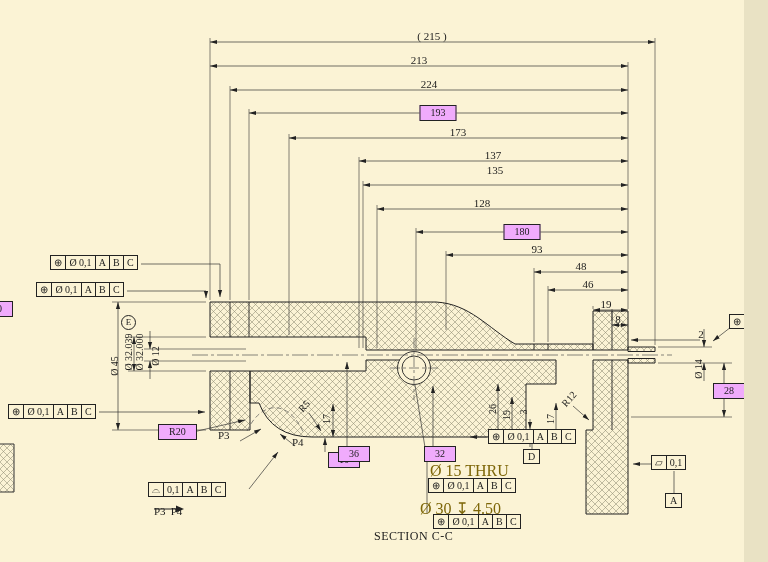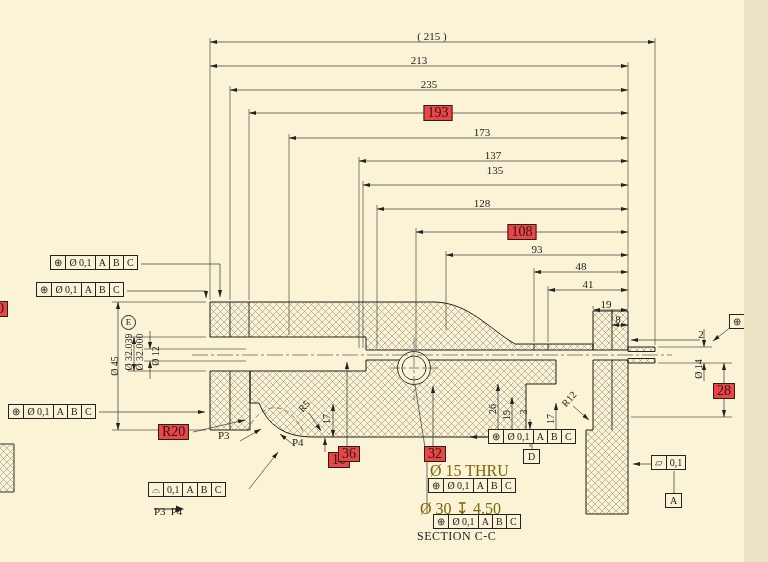--- a/index.html
+++ b/index.html
@@ -2,30 +2,30 @@
 <html><head>
 <meta charset="utf-8">
 <style>
   html,body{margin:0;padding:0;background:#e9e2c4;}
   #stage{position:relative;width:744px;height:562px;overflow:hidden;background:#FBF3D5;
          font-family:Liberation Serif, serif;color:#1c1c1c;}
   #stage svg{position:absolute;left:0;top:0;}
   .dim{position:absolute;font-size:11px;white-space:nowrap;transform:translateX(-50%);}
   .rot{position:absolute;font-size:10px;white-space:nowrap;transform:translate(-50%,-50%) rotate(-90deg);}
   .rot45{position:absolute;font-size:10px;white-space:nowrap;transform:translate(-50%,-50%) rotate(-48deg);}
-  .bx{position:absolute;border:1px solid #222;background:#ef4444;padding:0 3px;font-size:14px;line-height:14px;white-space:nowrap;}
+  .bx{position:absolute;border:1px solid #222;background:#f0abfc;padding:0 10px;font-size:10px;line-height:14px;white-space:nowrap;}
   .cx{transform:translateX(-50%);}
   .fcf{position:absolute;display:flex;align-items:stretch;font-size:10px;line-height:13px;background:#FBF3D5;white-space:nowrap;}
   .fcf span{border:1px solid #222;padding:0 3px;margin-left:-1px;min-width:7px;text-align:center;display:block;}
   .fcf span:first-child{margin-left:0;}
   .dtm{position:absolute;border:1px solid #222;background:#FBF3D5;font-size:10px;line-height:13px;padding:0 4px;}
   .callout{position:absolute;font-size:16px;color:#7d6608;white-space:nowrap;}
   .ecirc{position:absolute;width:13px;height:13px;border:1px solid #222;border-radius:50%;
          font-size:9px;line-height:13px;text-align:center;background:#FBF3D5;}
-  .seclabel{position:absolute;font-size:12px;letter-spacing:.5px;margin-left:43px;}
+  .seclabel{position:absolute;font-size:12px;letter-spacing:.5px;}
   .plabel{position:absolute;font-size:11px;white-space:nowrap;}
   .prow{position:absolute;display:flex;align-items:center;gap:5px;font-size:11px;}
 </style>
 </head>
 <body>
 
 <div id="stage">
 
 <svg width="768" height="562" viewBox="0 0 768 562">
   <defs>
@@ -146,30 +146,30 @@
   </g>
 
   <g stroke="#333" fill="none">
     <circle cx="806" cy="168" r="54" stroke-width="1"></circle>
     <path d="M-10,444 h24 v48 h-24 z" fill="url(#xh)" stroke-width="1"></path>
   </g>
 </svg>
 
 <div class="dim" style="left:432px;top:30px">( 215 )</div>
 <div class="dim" style="left:419px;top:54px">213</div>
-<div class="dim" style="left:429px;top:78px">235</div>
+<div class="dim" style="left:429px;top:78px">224</div>
 <div class="bx cx" style="left:438px;top:105px">193</div>
-<div class="dim" style="left:482px;top:126px">173</div>
+<div class="dim" style="left:458px;top:126px">173</div>
 <div class="dim" style="left:493px;top:149px">137</div>
 <div class="dim" style="left:495px;top:164px">135</div>
 <div class="dim" style="left:482px;top:197px">128</div>
-<div class="bx cx" style="left:522px;top:224px">108</div>
+<div class="bx cx" style="left:522px;top:224px">180</div>
 <div class="dim" style="left:537px;top:243px">93</div>
 <div class="dim" style="left:581px;top:260px">48</div>
-<div class="dim" style="left:588px;top:278px">41</div>
+<div class="dim" style="left:588px;top:278px">46</div>
 <div class="dim" style="left:606px;top:298px">19</div>
 <div class="dim" style="left:618px;top:313px">8</div>
 <div class="dim" style="left:701px;top:328px">2</div>
 
 <div class="rot" style="left:114px;top:366px">Ø 45</div>
 <div class="rot" style="left:128px;top:352px">Ø 32.039</div>
 <div class="rot" style="left:139px;top:352px">Ø 32.000</div>
 <div class="ecirc" style="left:121px;top:315px">E</div>
 <div class="rot" style="left:155px;top:356px">Ø 12</div>
 

